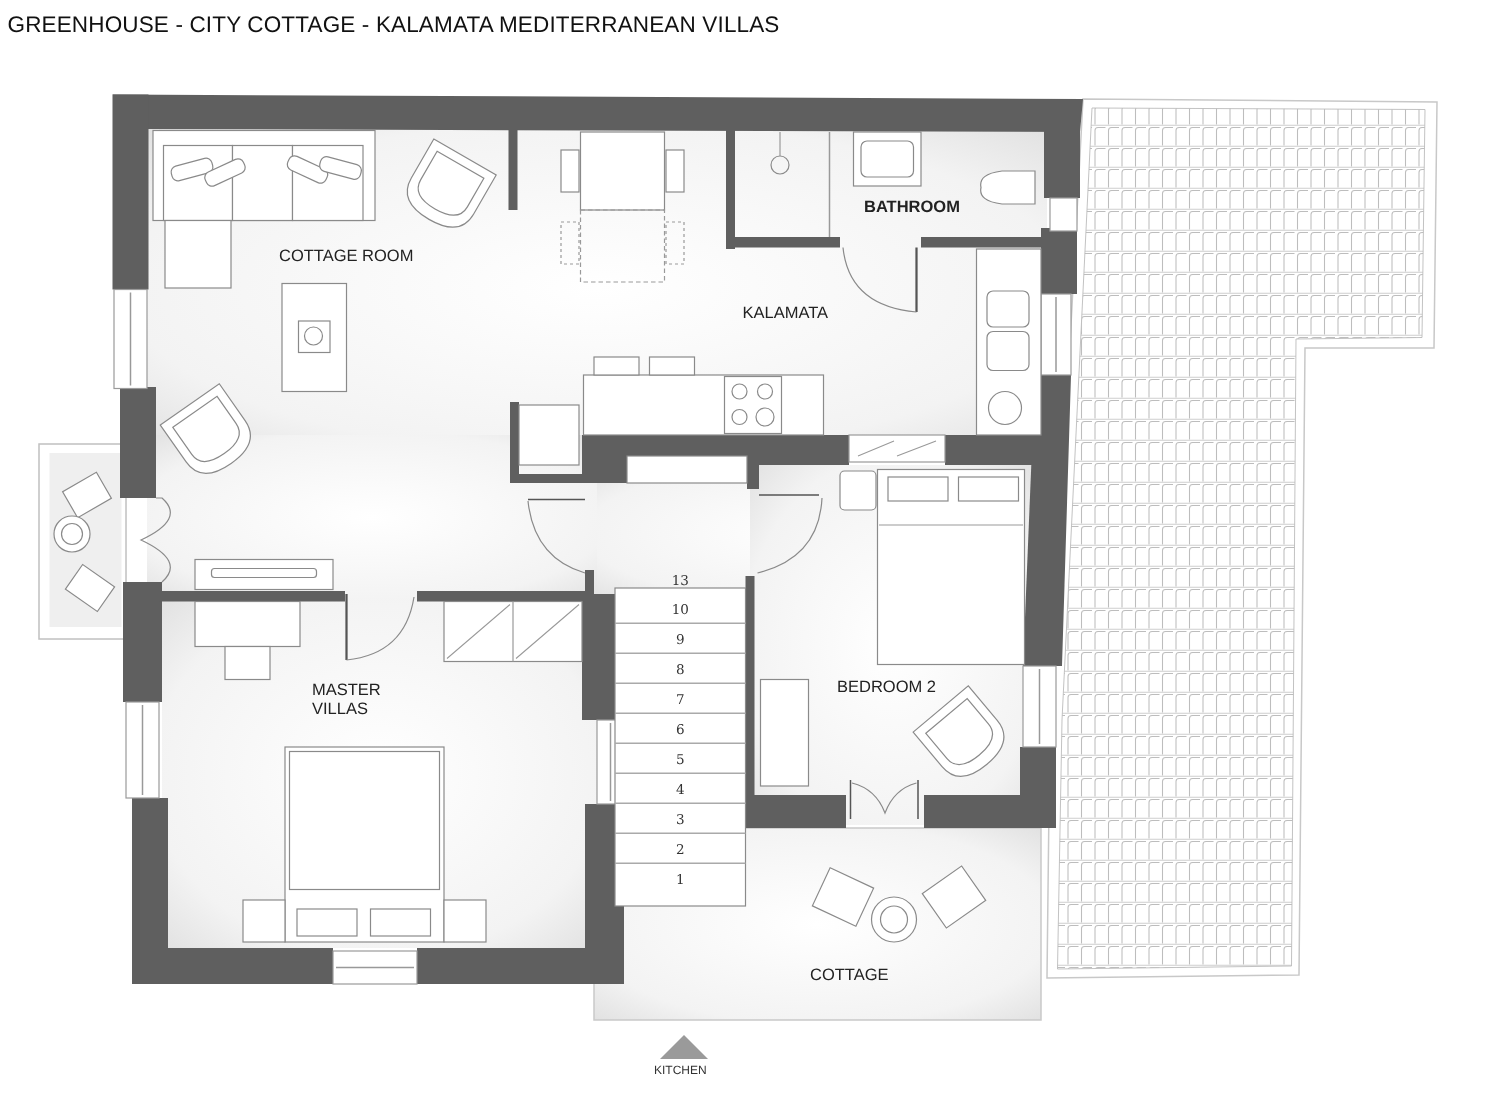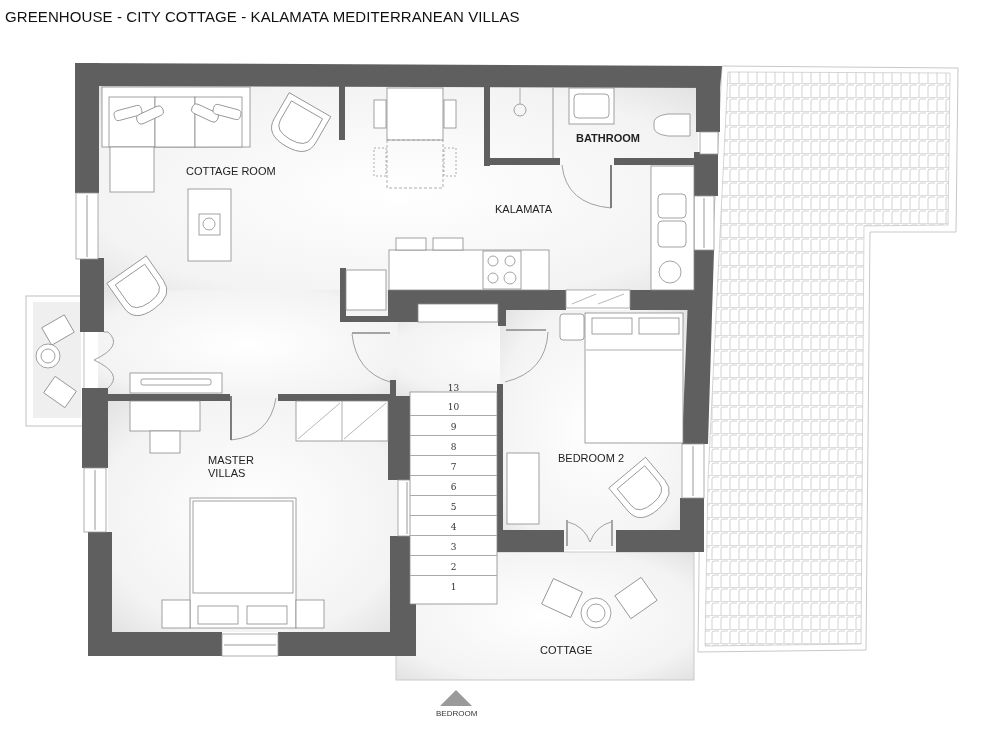--- a/index.html
+++ b/index.html
@@ -275,13 +275,13 @@
 
 <div style="position:absolute;left:186px;top:165px;font-size:11px;color:#222;white-space:nowrap;">COTTAGE ROOM</div>
 <div style="position:absolute;left:495px;top:203px;font-size:11px;color:#222;white-space:nowrap;">KALAMATA</div>
 <div style="position:absolute;left:576px;top:132px;font-size:11px;color:#222;white-space:nowrap;font-weight:bold;">BATHROOM</div>
 <div style="position:absolute;left:208px;top:454px;width:66px;font-size:11px;color:#222;text-align:left;line-height:13px;">
   <div>MASTER</div>
   <div>VILLAS</div>
 </div>
 <div style="position:absolute;left:558px;top:452px;font-size:11px;color:#222;white-space:nowrap;">BEDROOM 2</div>
 <div style="position:absolute;left:540px;top:644px;font-size:11px;color:#222;white-space:nowrap;">COTTAGE</div>
-<div style="position:absolute;left:436px;top:709px;font-size:8px;color:#333;white-space:nowrap;">BEDROOM</div>
+<div style="position:absolute;left:436px;top:709px;font-size:8px;color:#333;white-space:nowrap;">KITCHEN</div>
 
 </body></html>

